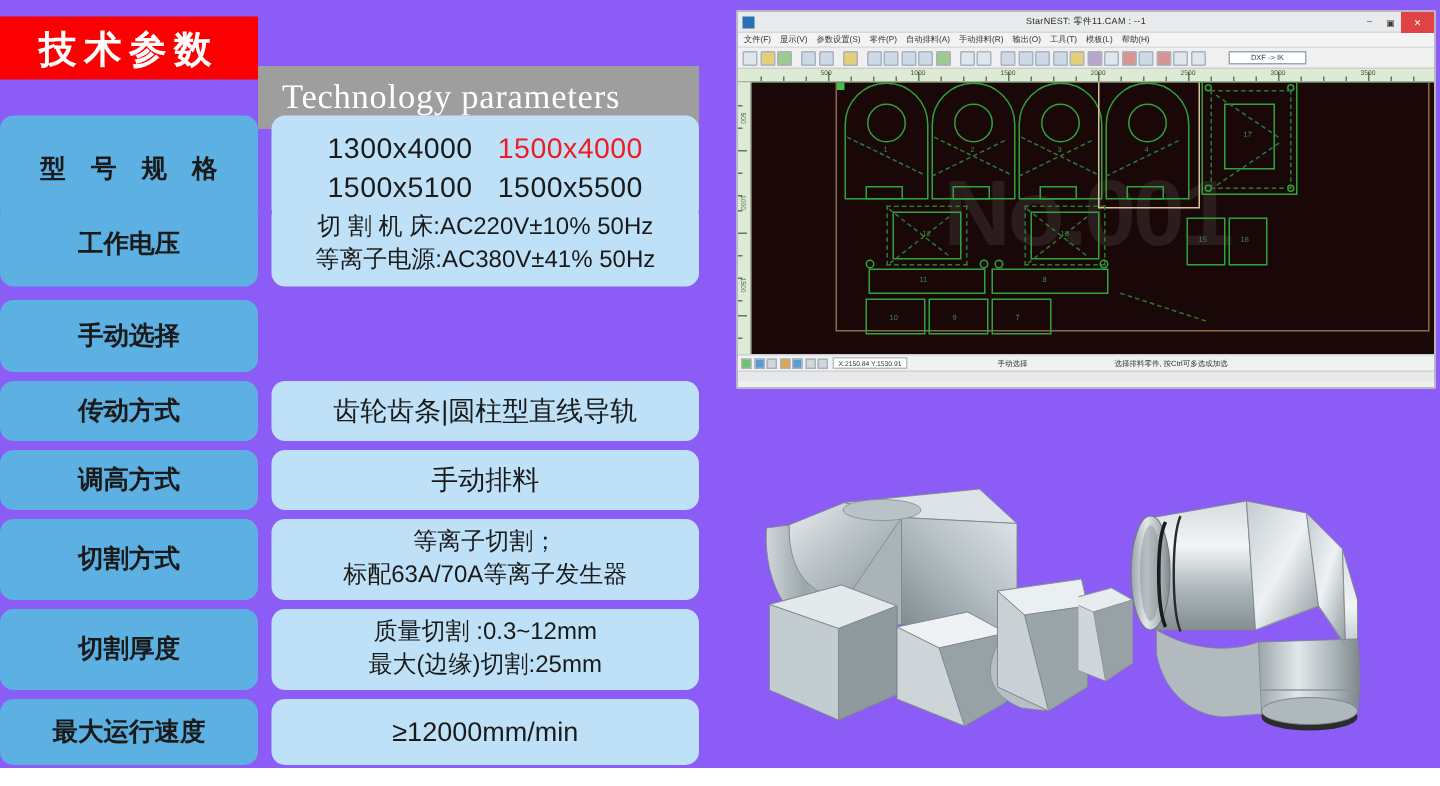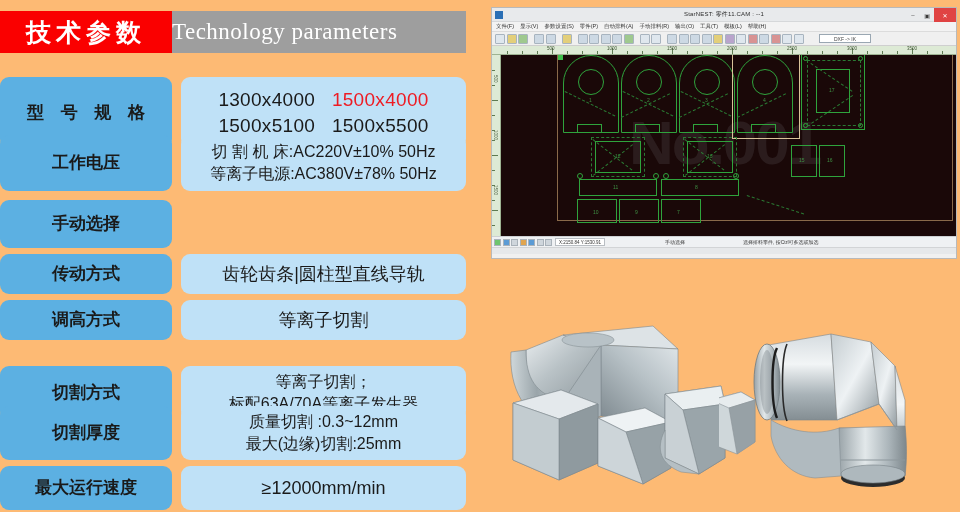--- a/index.html
+++ b/index.html
@@ -2,36 +2,37 @@
 <html><head>
 <meta charset="utf-8">
 <style>
   * { box-sizing: border-box; margin: 0; padding: 0; }
   html, body {
     width: 960px; height: 524px;
     background: #ffffff;
     font-family: "Liberation Sans", "DejaVu Sans", sans-serif;
     overflow: hidden;
   }
-  #page { position: relative; width: 960px; height: 512px; background:#fdba74;text-decoration:underline; }
+  #page { position: relative; width: 960px; height: 512px; background:#8b5cf6;text-decoration:underline; }
 
   
   #spec-panel { position:absolute; left:0; top:0; width:480px; height:524px; }
 
   .header-row { position:absolute; left:0; top:11px; width:466px; height:42px; display:flex; }
   .header-cn {
     width:172px; height:42px; background:#fa0000; color:#ffffff;
     font-size:25px; font-weight:bold; letter-spacing:5px;
     display:flex; align-items:center; justify-content:center;
   }
   .header-en {
     flex:1; height:42px; background:#9e9e9e; color:#ffffff;
     font-family:"Liberation Serif","DejaVu Serif",serif;
-    font-size:23px; display:flex; align-items:center; 
+    font-size:23px; display:flex; align-items:center; padding-left:16px;
     letter-spacing:0.5px;
+    margin-top:33px;
   }
 
   .row { position:absolute; left:0; display:flex; width:466px; }
   .lbl {
     width:172px; background:#5cb0e2; color:#1a1a1a;
     border-radius:9px; display:flex; align-items:center; justify-content:center;
     font-size:17px; font-weight:bold; line-height:1.25; text-align:center;
   }
   .lbl .sp { letter-spacing:6px; padding-left:6px; }
   .val {
@@ -150,43 +151,43 @@
           <span>1500x5100</span>&nbsp;&nbsp;
           <span>1500x5500</span>
         </div>
       </div>
     </div>
 
     <div class="row" style="top:135px; height:56px;">
       <div class="lbl">工作电压</div>
       <div class="val">
         <div class="line">切 割 机 床:AC220V±10% 50Hz</div>
-        <div class="line">等离子电源:AC380V±78% 50Hz</div>
+        <div class="line">等离子电源:AC380V±41% 50Hz</div>
       </div>
     </div>
 
     <div class="row" style="top:200px; height:48px;">
       <div class="lbl">手动选择</div>
     </div>
 
     <div class="row" style="top:254px; height:40px;">
       <div class="lbl">传动方式</div>
       <div class="val">
         <div class="line one">齿轮齿条|圆柱型直线导轨</div>
       </div>
     </div>
 
     <div class="row" style="top:300px; height:40px;">
       <div class="lbl">调高方式</div>
       <div class="val">
-        <div class="line one">等离子切割</div>
-      </div>
-    </div>
-
-    <div class="row" style="top:366px; height:54px;">
+        <div class="line one">手动排料</div>
+      </div>
+    </div>
+
+    <div class="row" style="top:346px; height:54px;">
       <div class="lbl">切割方式</div>
       <div class="val">
         <div class="line">等离子切割；</div>
         <div class="line">标配63A/70A等离子发生器</div>
       </div>
     </div>
 
     <div class="row" style="top:406px; height:54px;">
       <div class="lbl">切割厚度</div>
       <div class="val">

